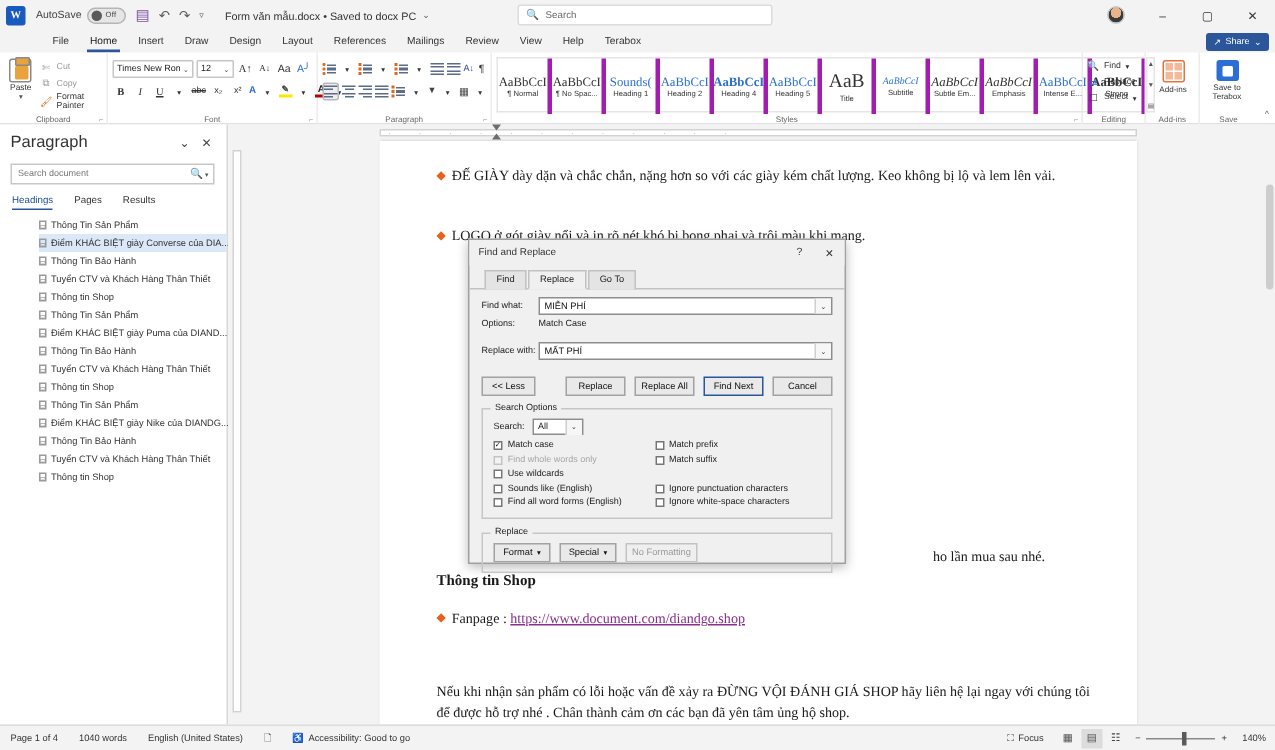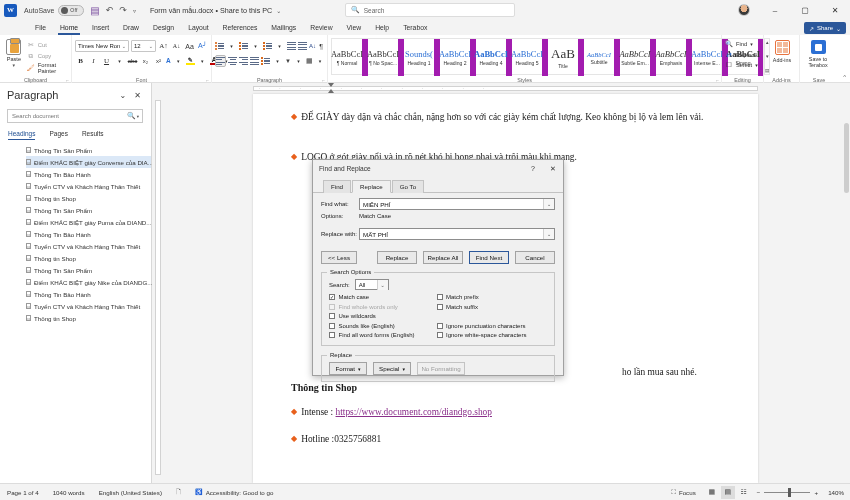--- a/index.html
+++ b/index.html
@@ -149,21 +149,21 @@
   .bul { width: 9px; display: flex; flex-direction: column; gap: 1.3px; }
   .bul span { display: flex; align-items: center; gap: 1.3px; }
   .bul span em { width: 1.6px; height: 1.6px; background: #d96a1e; display: block; border-radius: 50%; }
   .bul span i { display: block; height: 1.2px; background: #5b6b88; flex: 1; }
 
   
   .styles-wrap { display: flex; align-items: flex-start; padding-top: 1px; }
   .styles-gal { display: flex; border: 1px solid #e5e5e5; border-right: none; height: 37px; }
   .style-item {
     width: 36px; height: 37px; display: flex; flex-direction: column;
-    align-items: center; justify-content: center; gap: 1px; border-right: 6px solid #a21caf;
+    align-items: center; justify-content: center; gap: 1px; border-right: 3px solid #a21caf;
   }
   .style-prev { font-family: "Liberation Serif", serif; font-size: 8.5px; color: #333; white-space: nowrap; }
   .style-name { font-size: 5.1px; color: #333; white-space: nowrap; }
   .styles-scroll {
     width: 9px; height: 37px; border: 1px solid #e5e5e5; display: flex;
     flex-direction: column; justify-content: space-between; align-items: center;
     font-size: 4.5px; color: #555; padding: 1px 0; background: #fdfdfd;
   }
   .styles-scroll div { line-height: 5px; }
 
@@ -365,21 +365,21 @@
     <div class="word-logo">W</div>
     <span class="autosave-label">AutoSave</span>
     <div class="toggle-pill">
       <div class="toggle-knob"></div>
       <span class="toggle-txt">Off</span>
     </div>
     <span class="tb-icon save">▤</span>
     <span class="tb-icon">↶</span>
     <span class="tb-icon">↷</span>
     <span class="tb-icon" style="font-size:6px">▿</span>
-    <span class="doc-title">Form văn mẫu.docx  •  Share to this PC</span>
+    <span class="doc-title">Form văn mẫu.docx  •  Saved to docx PC</span>
     <span class="tb-icon" style="font-size:6px;margin-left:4px">⌄</span>
 
     <div class="search-box">
       <span style="font-size:7px;color:#555">🔍</span>
       <span class="ph">Search</span>
     </div>
 
     <div class="win-right">
       <div class="avatar"></div>
       <div class="wbtn">–</div>
@@ -837,25 +837,23 @@
         <span class="diamond">◆</span><span>LOGO ở gót giày nổi và in rõ nét khó bị bong phai và trôi màu khi mang.</span>
       </div>
       <div class="ptext" style="top:16px">
         <span class="diamond">◆</span><span>ĐẾ GIÀY dày dặn và chắc chắn, nặng hơn so với các giày kém chất lượng. Keo không bị lộ và lem lên vải.</span>
       </div>
       <div class="ptext" style="top:272px;left:auto;right:26px;width:110px">
         <span>ho lần mua sau nhé.</span>
       </div>
       <div class="ptext hsmall" style="top:287px">Thông tin Shop</div>
       <div class="ptext" style="top:311px">
-        <span class="diamond">◆</span><span>Intense : </span><a class="link" href="#">https://www.document.com/diandgo.shop</a>
-      </div>
-      <div class="ptext" style="top:338px">
-        <span class="diamond">◆</span><span>Hotline :0325756881</span>
-      </div>
+        <span class="diamond">◆</span><span>Fanpage : </span><a class="link" href="#">https://www.document.com/diandgo.shop</a>
+      </div>
+      <div class="ptext" style="top:362px">Nếu khi nhận sản phẩm có lỗi hoặc vấn đề xảy ra ĐỪNG VỘI ĐÁNH GIÁ SHOP hãy liên hệ lại ngay với chúng tôi để được hỗ trợ nhé . Chân thành cảm ơn các bạn đã yên tâm ủng hộ shop.</div>
     </div>
   </div>
 
   <div class="vscroll">
     <div class="vthumb"></div>
   </div>
 
   <div class="dlg">
     <div class="dlg-title">
       <span class="t">Find and Replace</span>

